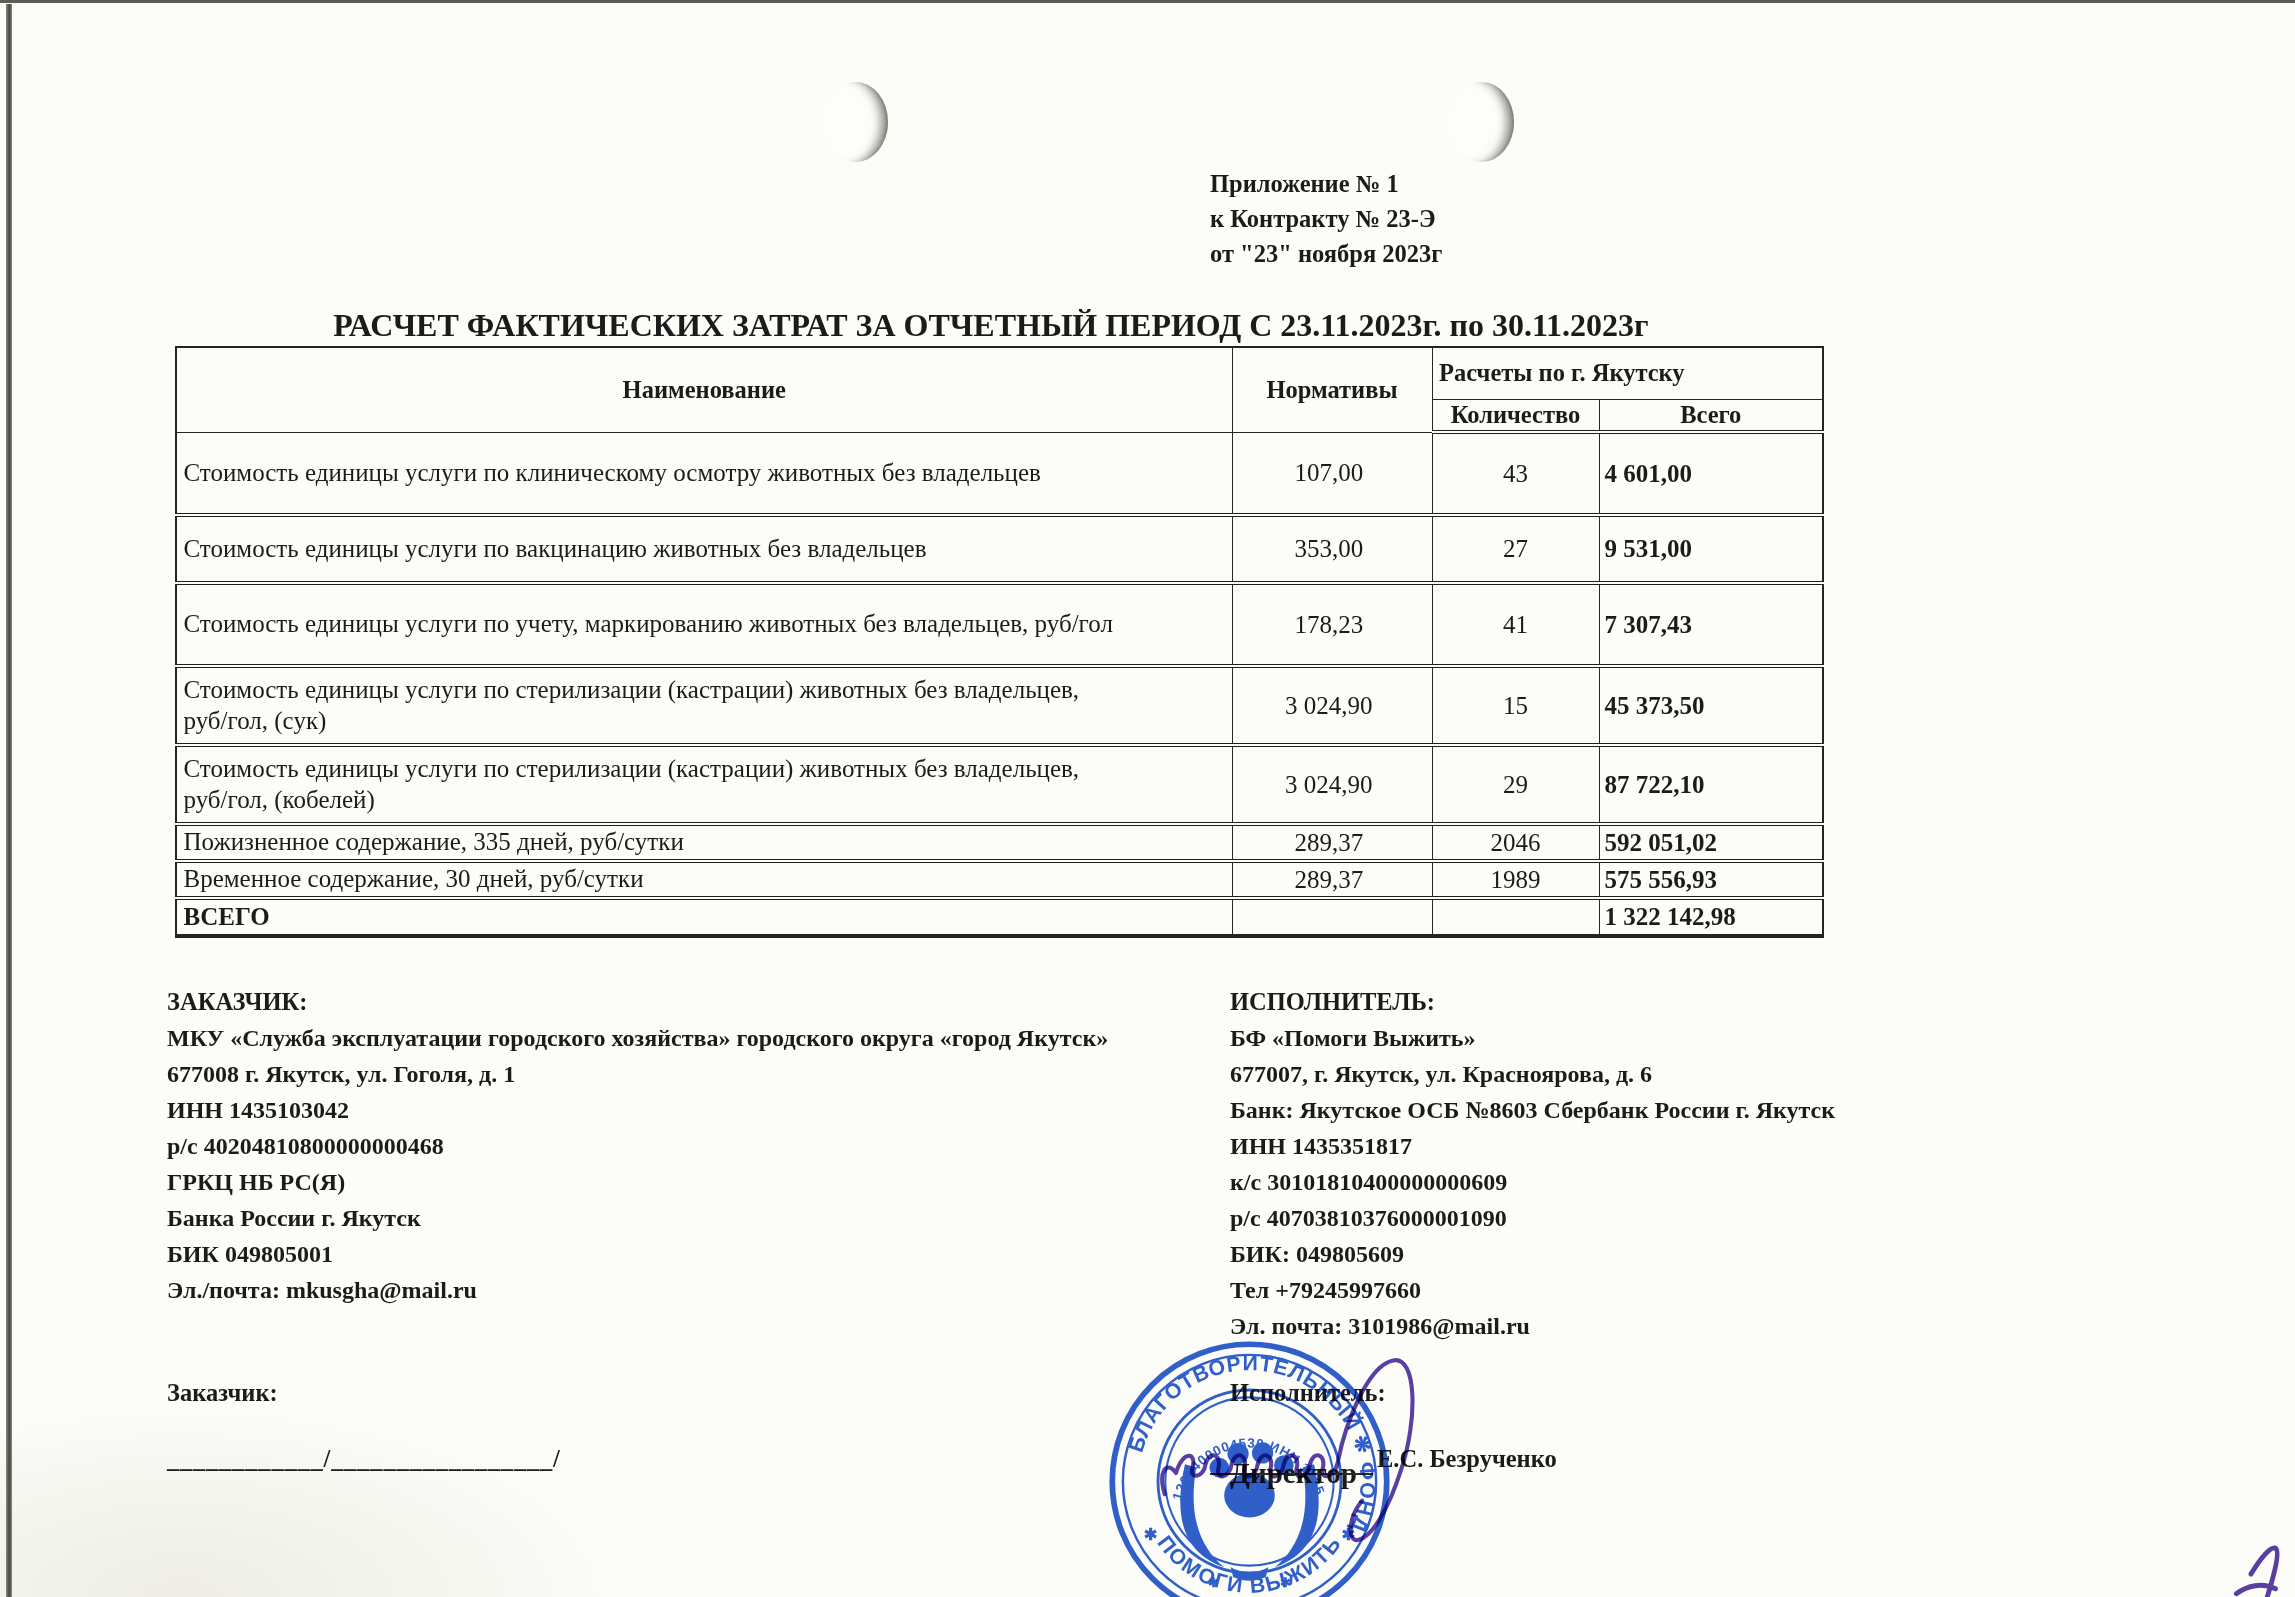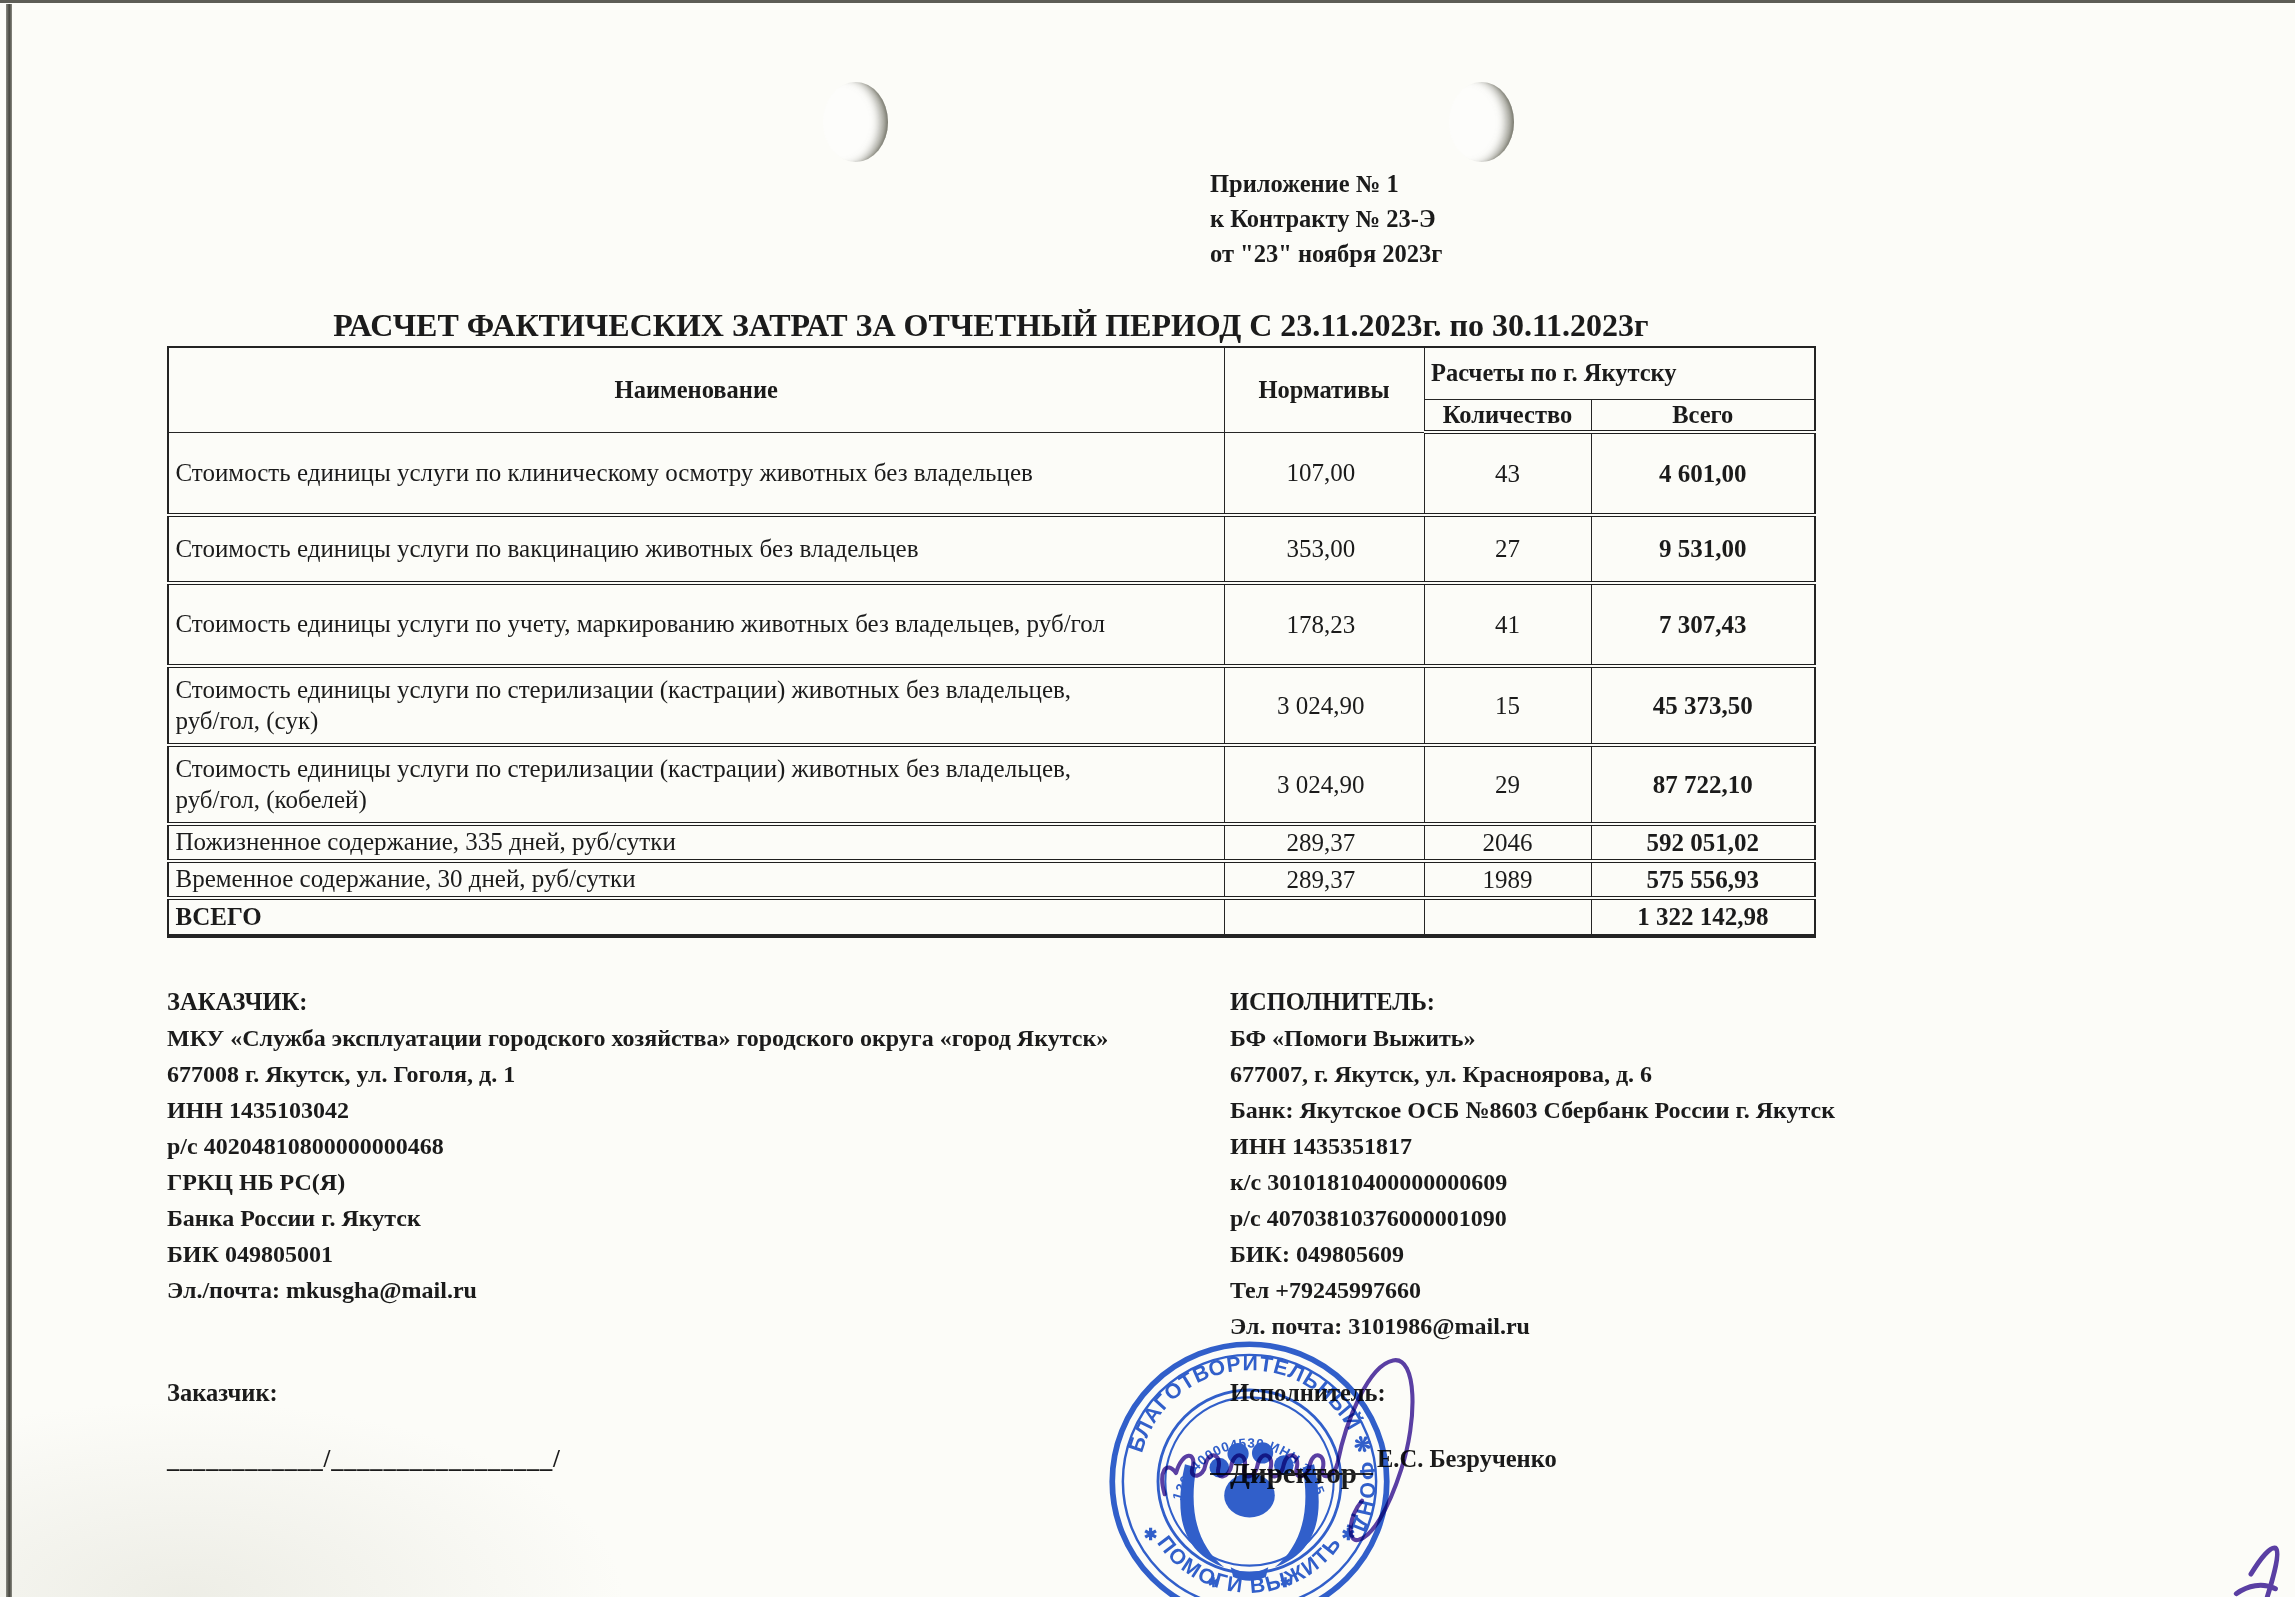--- a/index.html
+++ b/index.html
@@ -24,25 +24,25 @@
 
   
   .doc-title{left:167px;top:307px;width:1648px;text-align:center;font-size:32px;font-weight:bold;white-space:nowrap;}
 
   
   .tbl-wrap{left:167px;top:346px;width:1648px;}
   table{border-collapse:collapse;width:1648px;table-layout:fixed;}
   th,td{border:1.6px solid #262626;vertical-align:middle;font-size:25px;padding:0 4.9px;}
   thead th{font-size:24.5px;font-weight:bold;}
   tr.hline > th, tr.hline > td{border-bottom:4.1px double #1f1f1f;}
-  table{border:2.4px solid #242424;border-bottom-width:4.1px;}
+  table{border:2.4px solid #242424;border-bottom-width:4.1px;margin-left:8px;}
   .c-name{text-align:left;padding-left:6.5px;white-space:pre-line;line-height:1.22;}
   .c-norm{text-align:center;padding-right:11.4px;}
   .c-qty{text-align:center;}
-  .c-total{text-align:center;font-weight:bold;}
+  .c-total{font-weight:bold;}
   .h-group{text-align:left;padding-left:6.5px;}
   .h-center{text-align:center;}
   .total-label{font-weight:bold;text-align:left;padding-left:6.5px;}
 
   
   .party{font-size:24px;font-weight:bold;line-height:36px;white-space:nowrap;}
   .party .heading{font-size:24.5px;}
   .customer-block{left:167px;top:984px;}
   .contractor-block{left:1230px;top:984px;}
 

